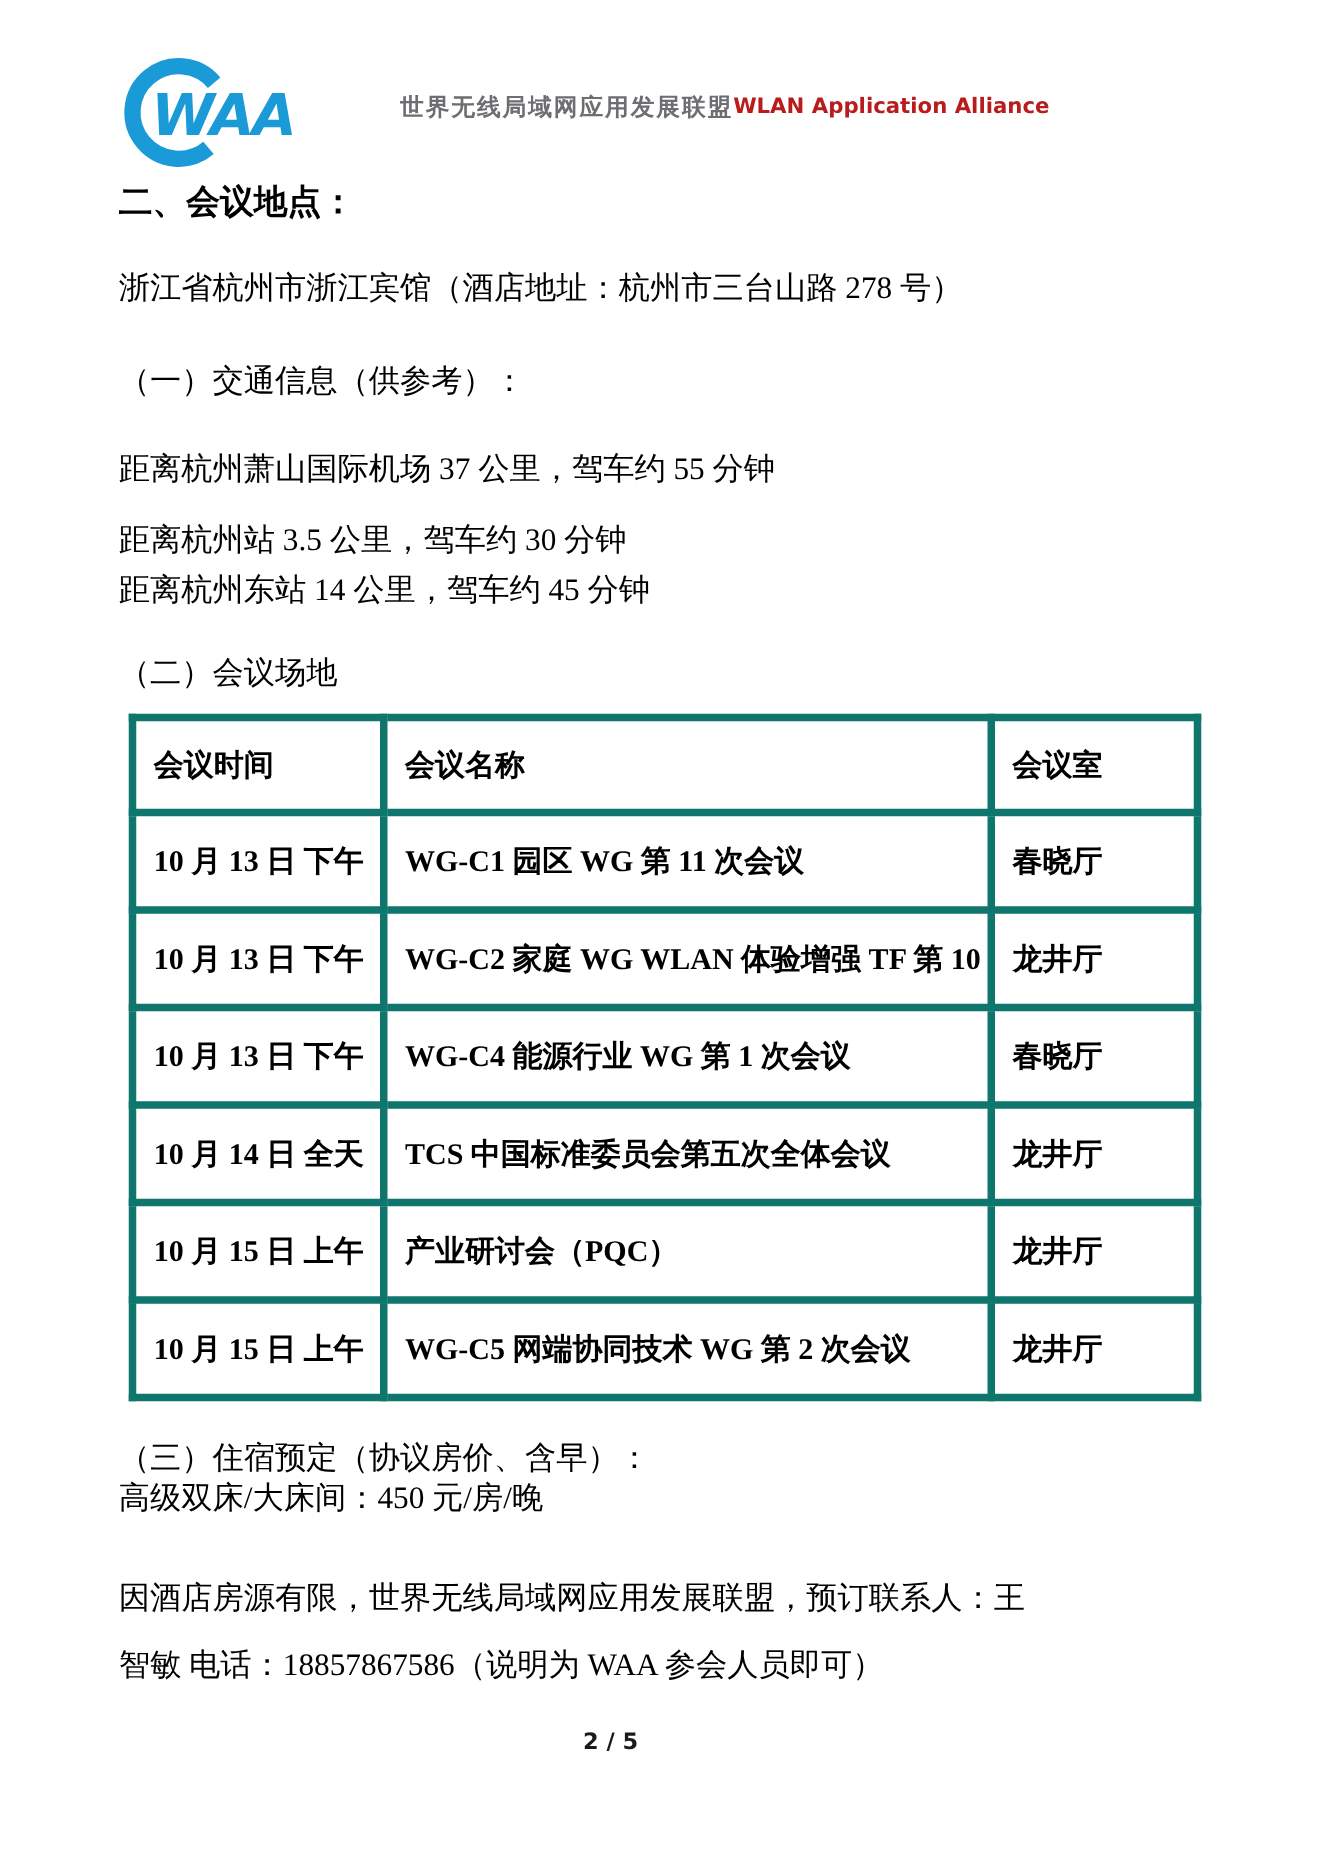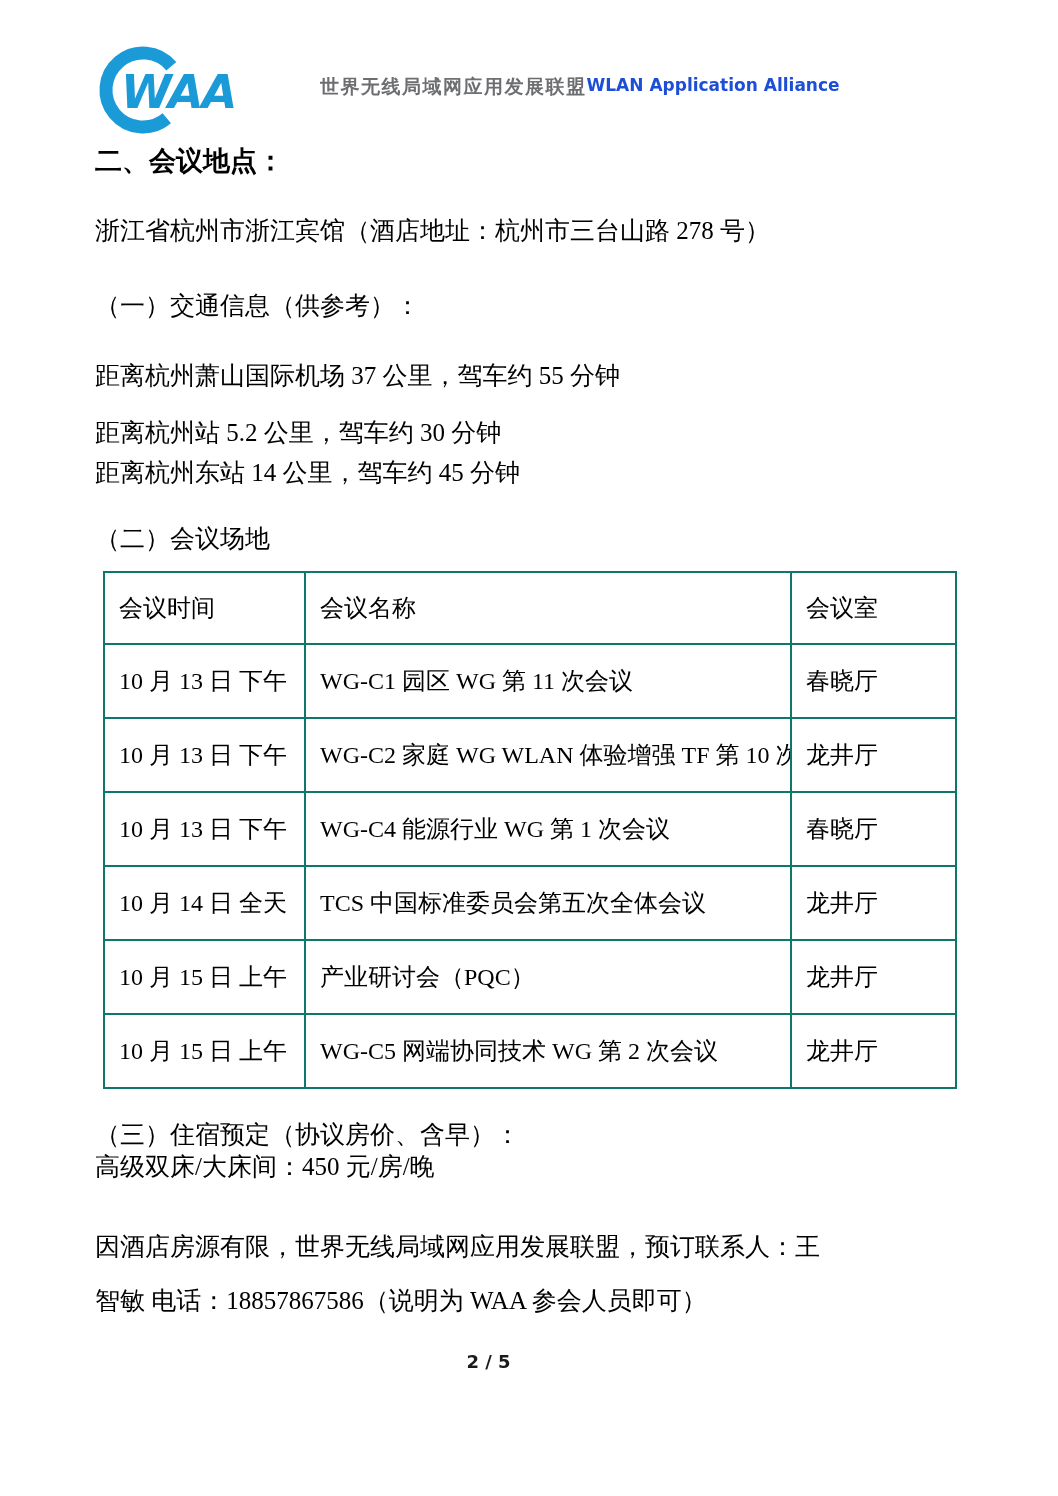--- a/index.html
+++ b/index.html
@@ -16,21 +16,21 @@
   
   .logo-row{display:flex;align-items:center;height:95px;}
   .logo-mark{width:215px;height:95px;flex:0 0 auto;}
   .logo-text{display:flex;flex-direction:row;justify-content:center;padding-left:10px;margin-top:-6px;}
   .logo-cn{
     font-family:"DejaVu Sans","Liberation Sans",sans-serif;
     font-weight:bold;font-size:19px;letter-spacing:1.5px;color:#6d6e71;line-height:1.35;
   }
   .logo-en{
     font-family:"DejaVu Sans","Liberation Sans",sans-serif;
-    font-weight:bold;font-size:17px;color:#1d4ed8;line-height:1.35;
+    font-weight:bold;font-size:17px;color:#b91c1c;line-height:1.35;
   }
   
   .h1{margin:8px 0 0 0;font-size:27px;font-weight:bold;line-height:32px;}
   .p{margin:0;font-size:25px;line-height:32px;}
   .address{margin-top:38px;}
   .sec1-title{margin-top:43px;}
   .t-line1{margin-top:38px;}
   .t-line2{margin-top:25px;}
   .t-line3{margin-top:8px;}
   .sec2-title{margin-top:34px;}
@@ -40,22 +40,22 @@
   .note2{margin-top:22px;}
   
   table.venue{
     margin-top:16px;margin-left:8px;
     border-collapse:collapse;
     width:852px;
     table-layout:fixed;
     font-size:24px;
   }
   table.venue th,table.venue td{
-    border:2px solid #0f766e;
-    font-weight:normal;
+    border:6px solid #0f766e;
+    font-weight:bold;
     text-align:left;
     vertical-align:middle;
     padding:0 8px 0 14px;
     overflow:hidden;
     white-space:nowrap;
   }
   table.venue th{height:70px;}
   table.venue td{height:72px;}
   col.c1{width:201px;}
   col.c2{width:486px;}
@@ -83,21 +83,21 @@
       <span class="logo-en">WLAN Application Alliance</span>
     </div>
   </div>
 
   <div class="h1">二、会议地点：</div>
 
   <p class="p address">浙江省杭州市浙江宾馆（酒店地址：杭州市三台山路 278 号）</p>
 
   <p class="p sec1-title">（一）交通信息（供参考）：</p>
   <p class="p t-line1">距离杭州萧山国际机场 37 公里，驾车约 55 分钟</p>
-  <p class="p t-line2">距离杭州站 5.2 公里，驾车约 30 分钟</p>
+  <p class="p t-line2">距离杭州站 3.5 公里，驾车约 30 分钟</p>
   <p class="p t-line3">距离杭州东站 14 公里，驾车约 45 分钟</p>
 
   <p class="p sec2-title">（二）会议场地</p>
 
   <table class="venue">
     <colgroup>
         <col class="c1">
         <col class="c2">
         <col class="c3">
       </colgroup>

